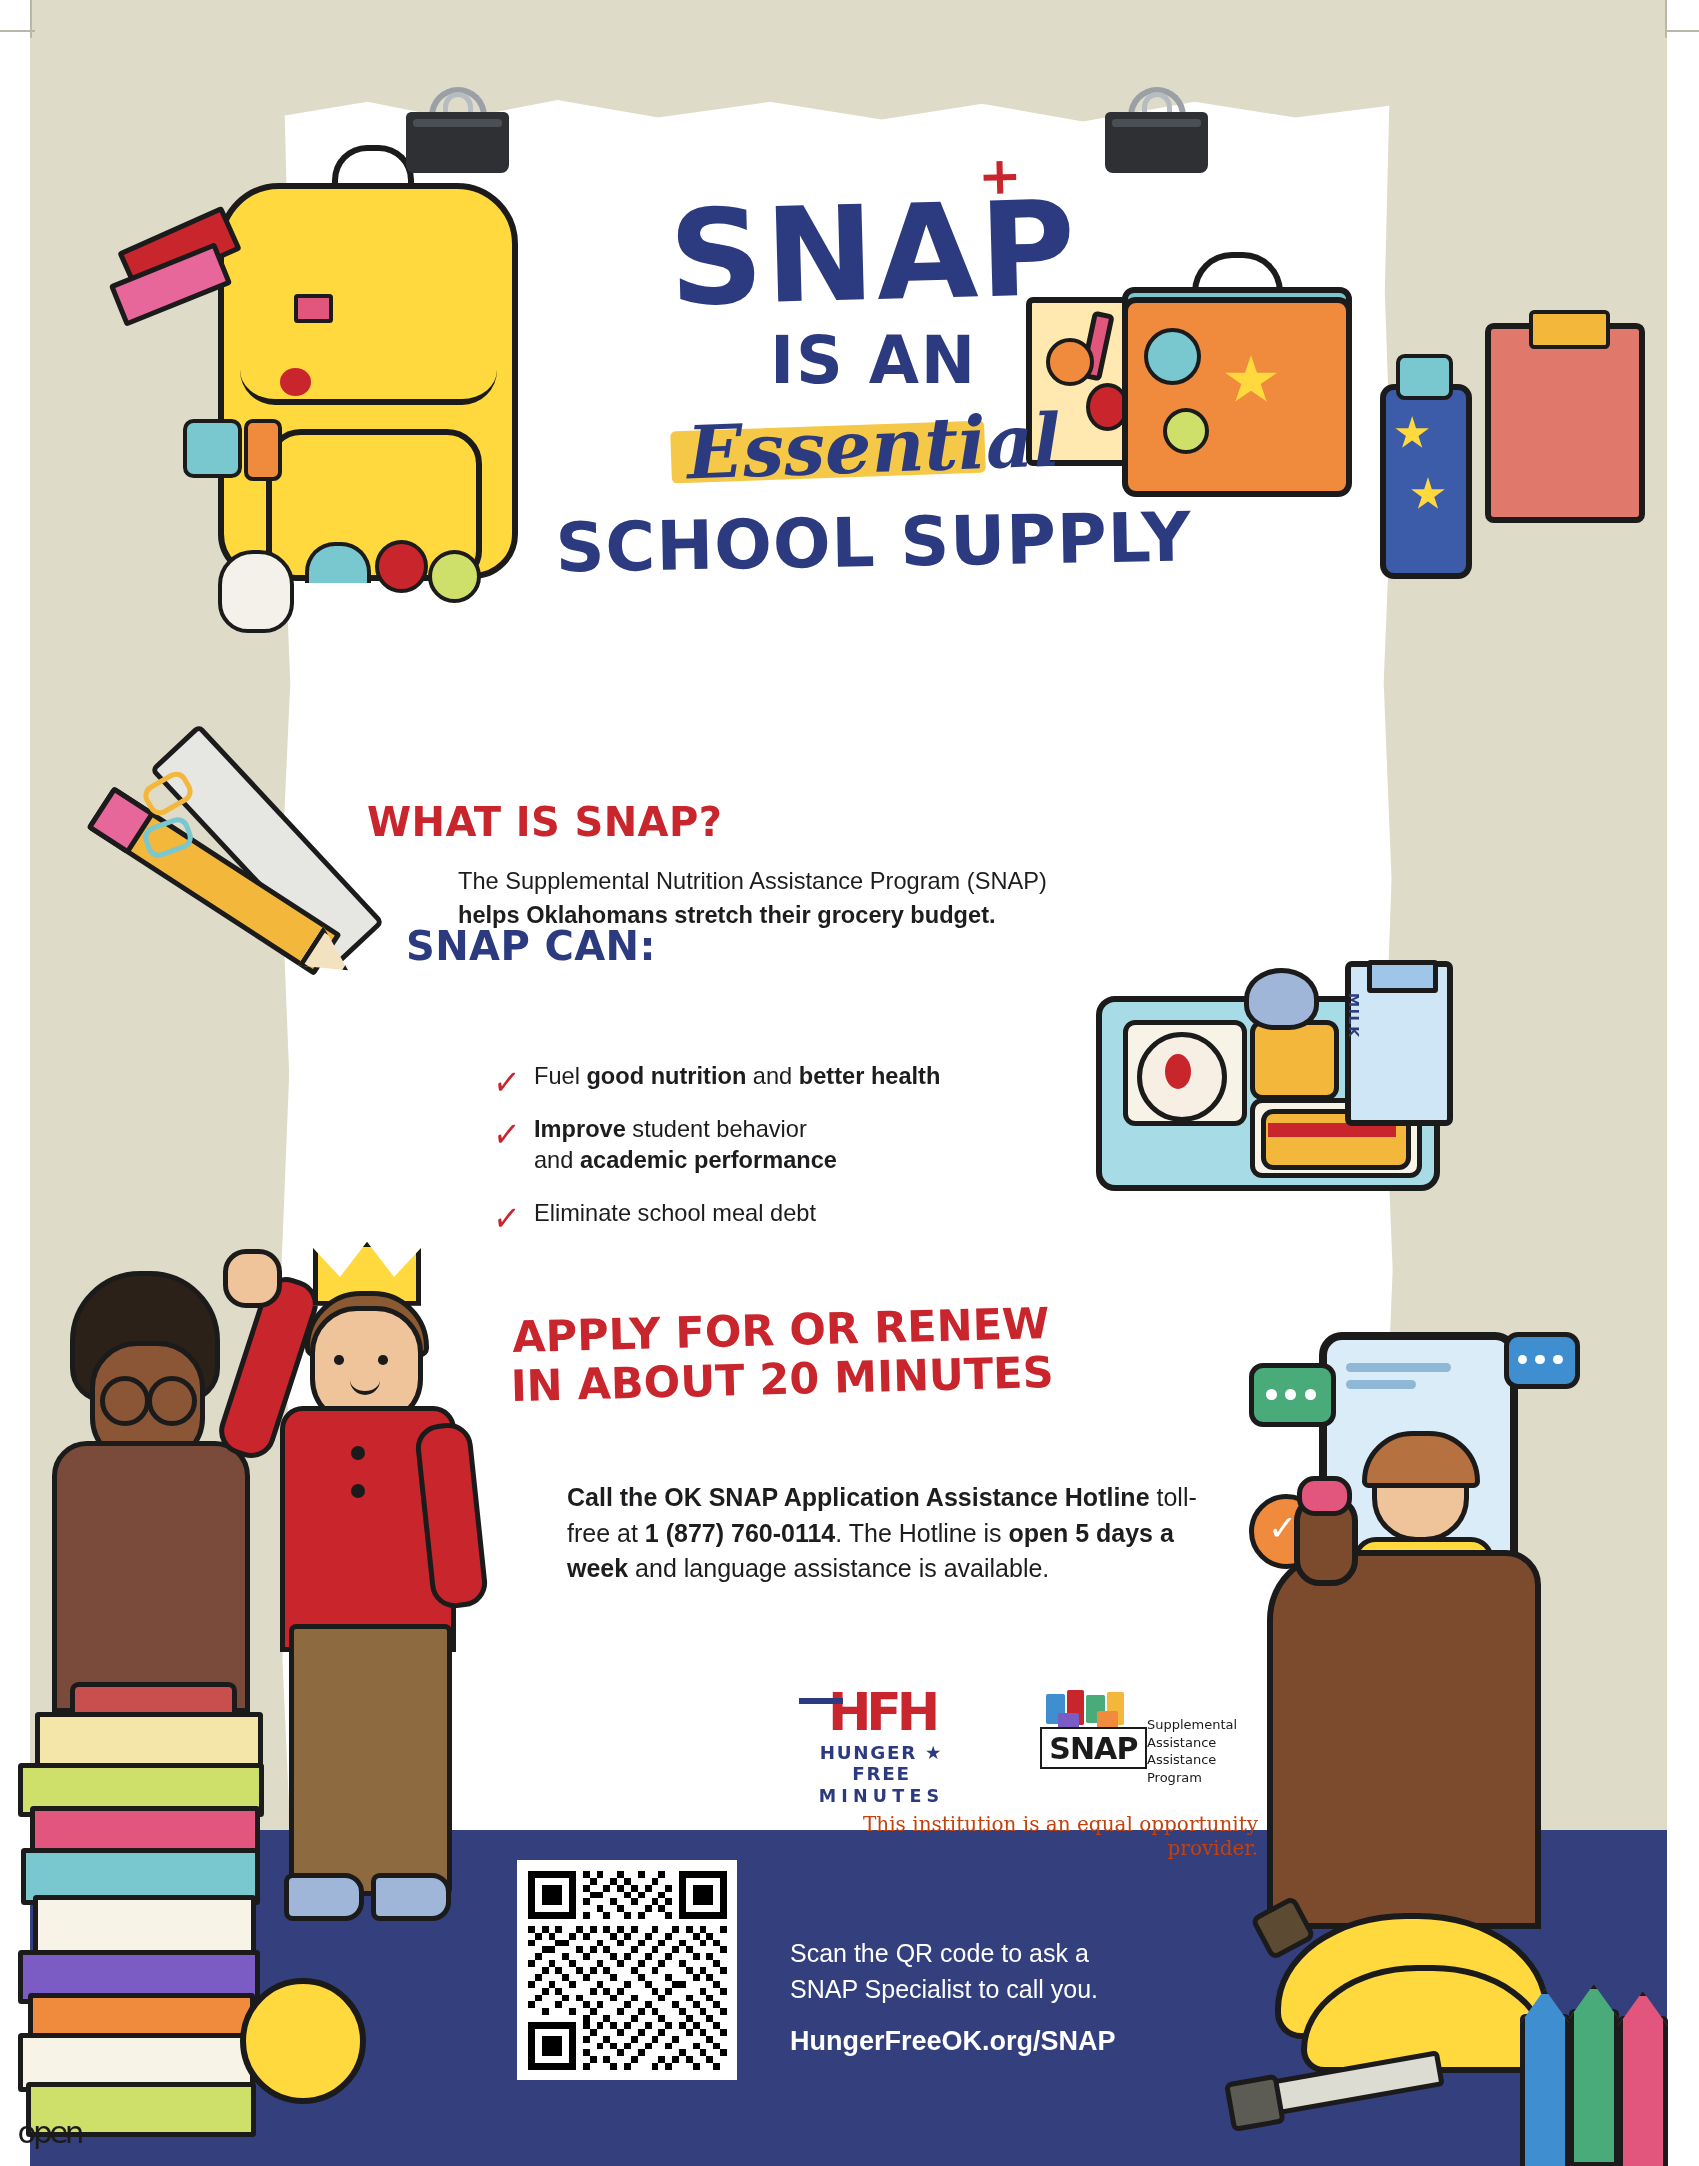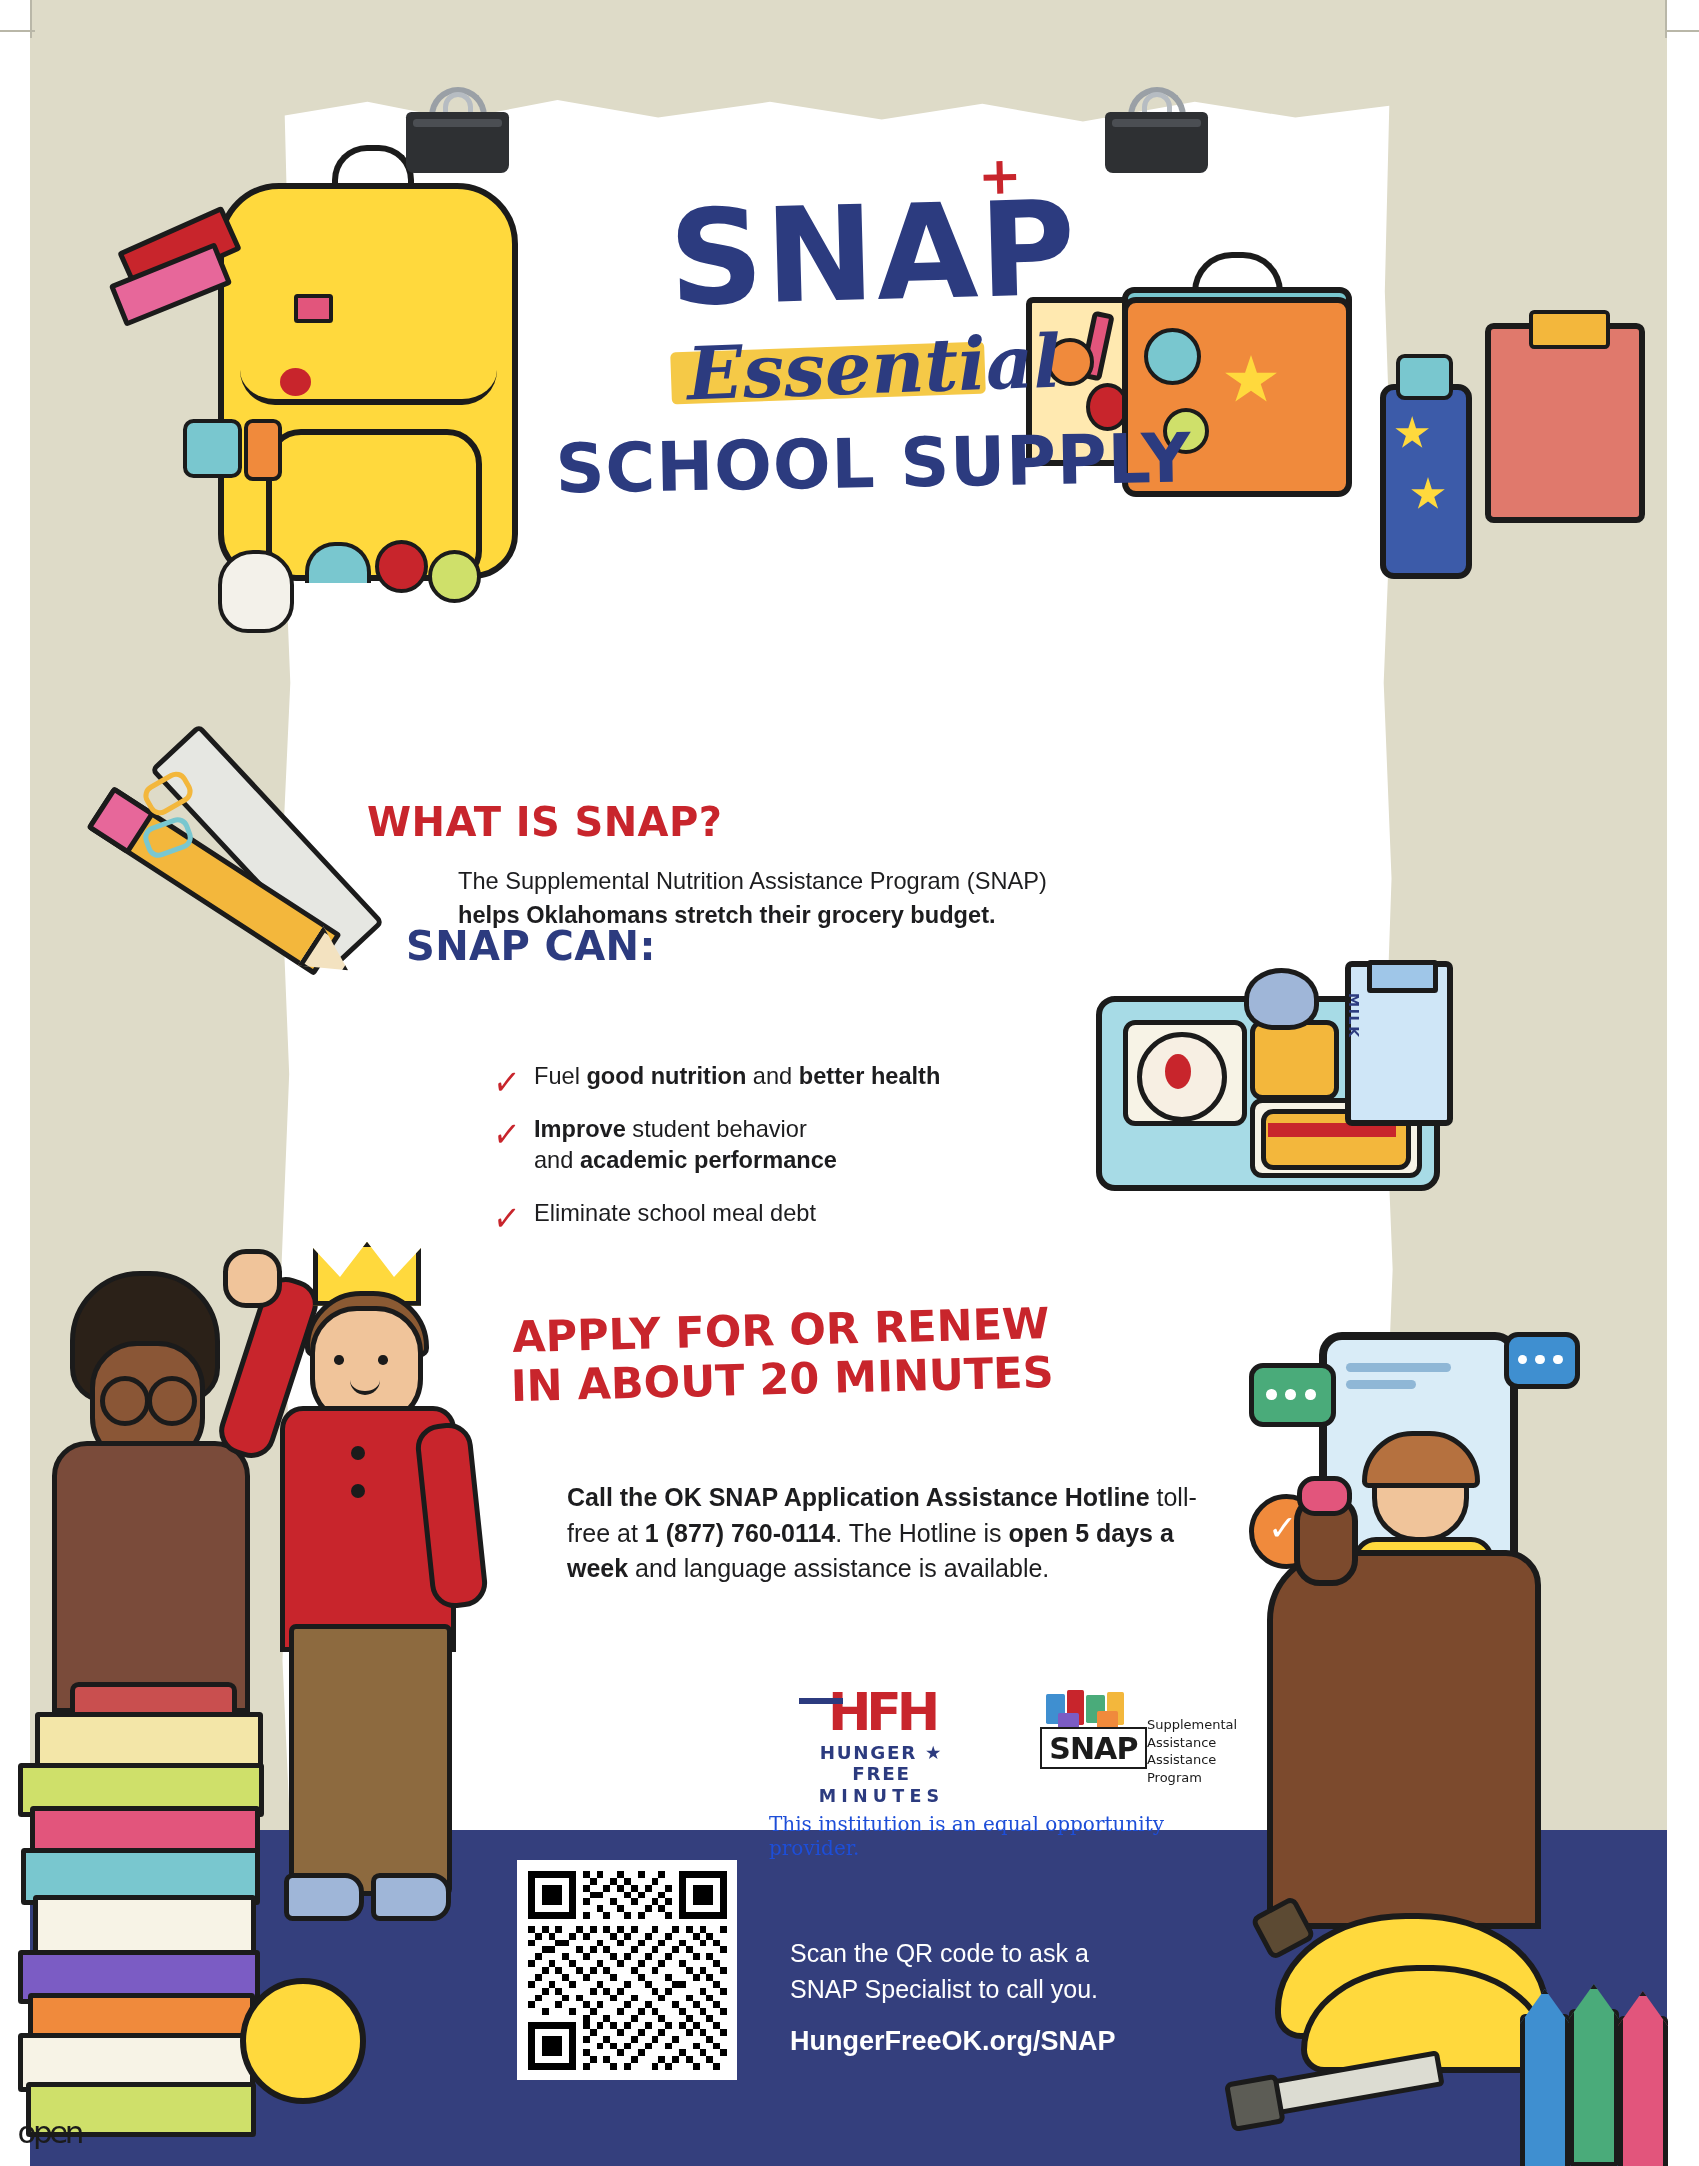--- a/index.html
+++ b/index.html
@@ -245,24 +245,24 @@
     position: absolute; left: 112px; top: 26px;
     font-family: "DejaVu Sans", sans-serif;
     font-size: 13px; line-height: 1.35; color: #1b1b1b;
   }
   .snap-logo .words span { display: block; }
 
   .equal-op {
     position: absolute;
     left: 769px; top: 1812px;
     width: 489px;
-    text-align: left;
+    text-align: right;
     font-family: "DejaVu Serif", serif;
     font-size: 20px;
-    color: #1d4ed8;
+    color: #c2410c;
   }
 
   
   .qr {
     position: absolute;
     left: 517px; top: 1860px;
     width: 220px; height: 220px;
     background: #ffffff;
     padding: 10.5px;
     box-sizing: border-box;
@@ -534,20 +534,21 @@
     <div class="paperbag">
       <div class="sticker" style="left:38px; top:-19px; width:73px; height:31px; background:#f3b73c; border-radius:5.2px;"></div>
     </div>
   </div>
 
   <div class="headline">
     <div class="snap-word">
       <span class="plus">+</span>
       <span>SNAP</span>
     </div>
+    <div class="is-an">IS AN</div>
     <div class="essential-wrap">
       <div class="essential-hl"></div>
       <div class="essential">Essential</div>
     </div>
     <div class="school-supply">SCHOOL SUPPLY</div>
   </div>
 
   <div class="ill" style="left:122px; top:786px; width:297px; height:306px;">
     <div class="ruler" style="left:8.7px; top:26px;"></div>
     <div class="pencil" style="left:-44px; top:70px;">

